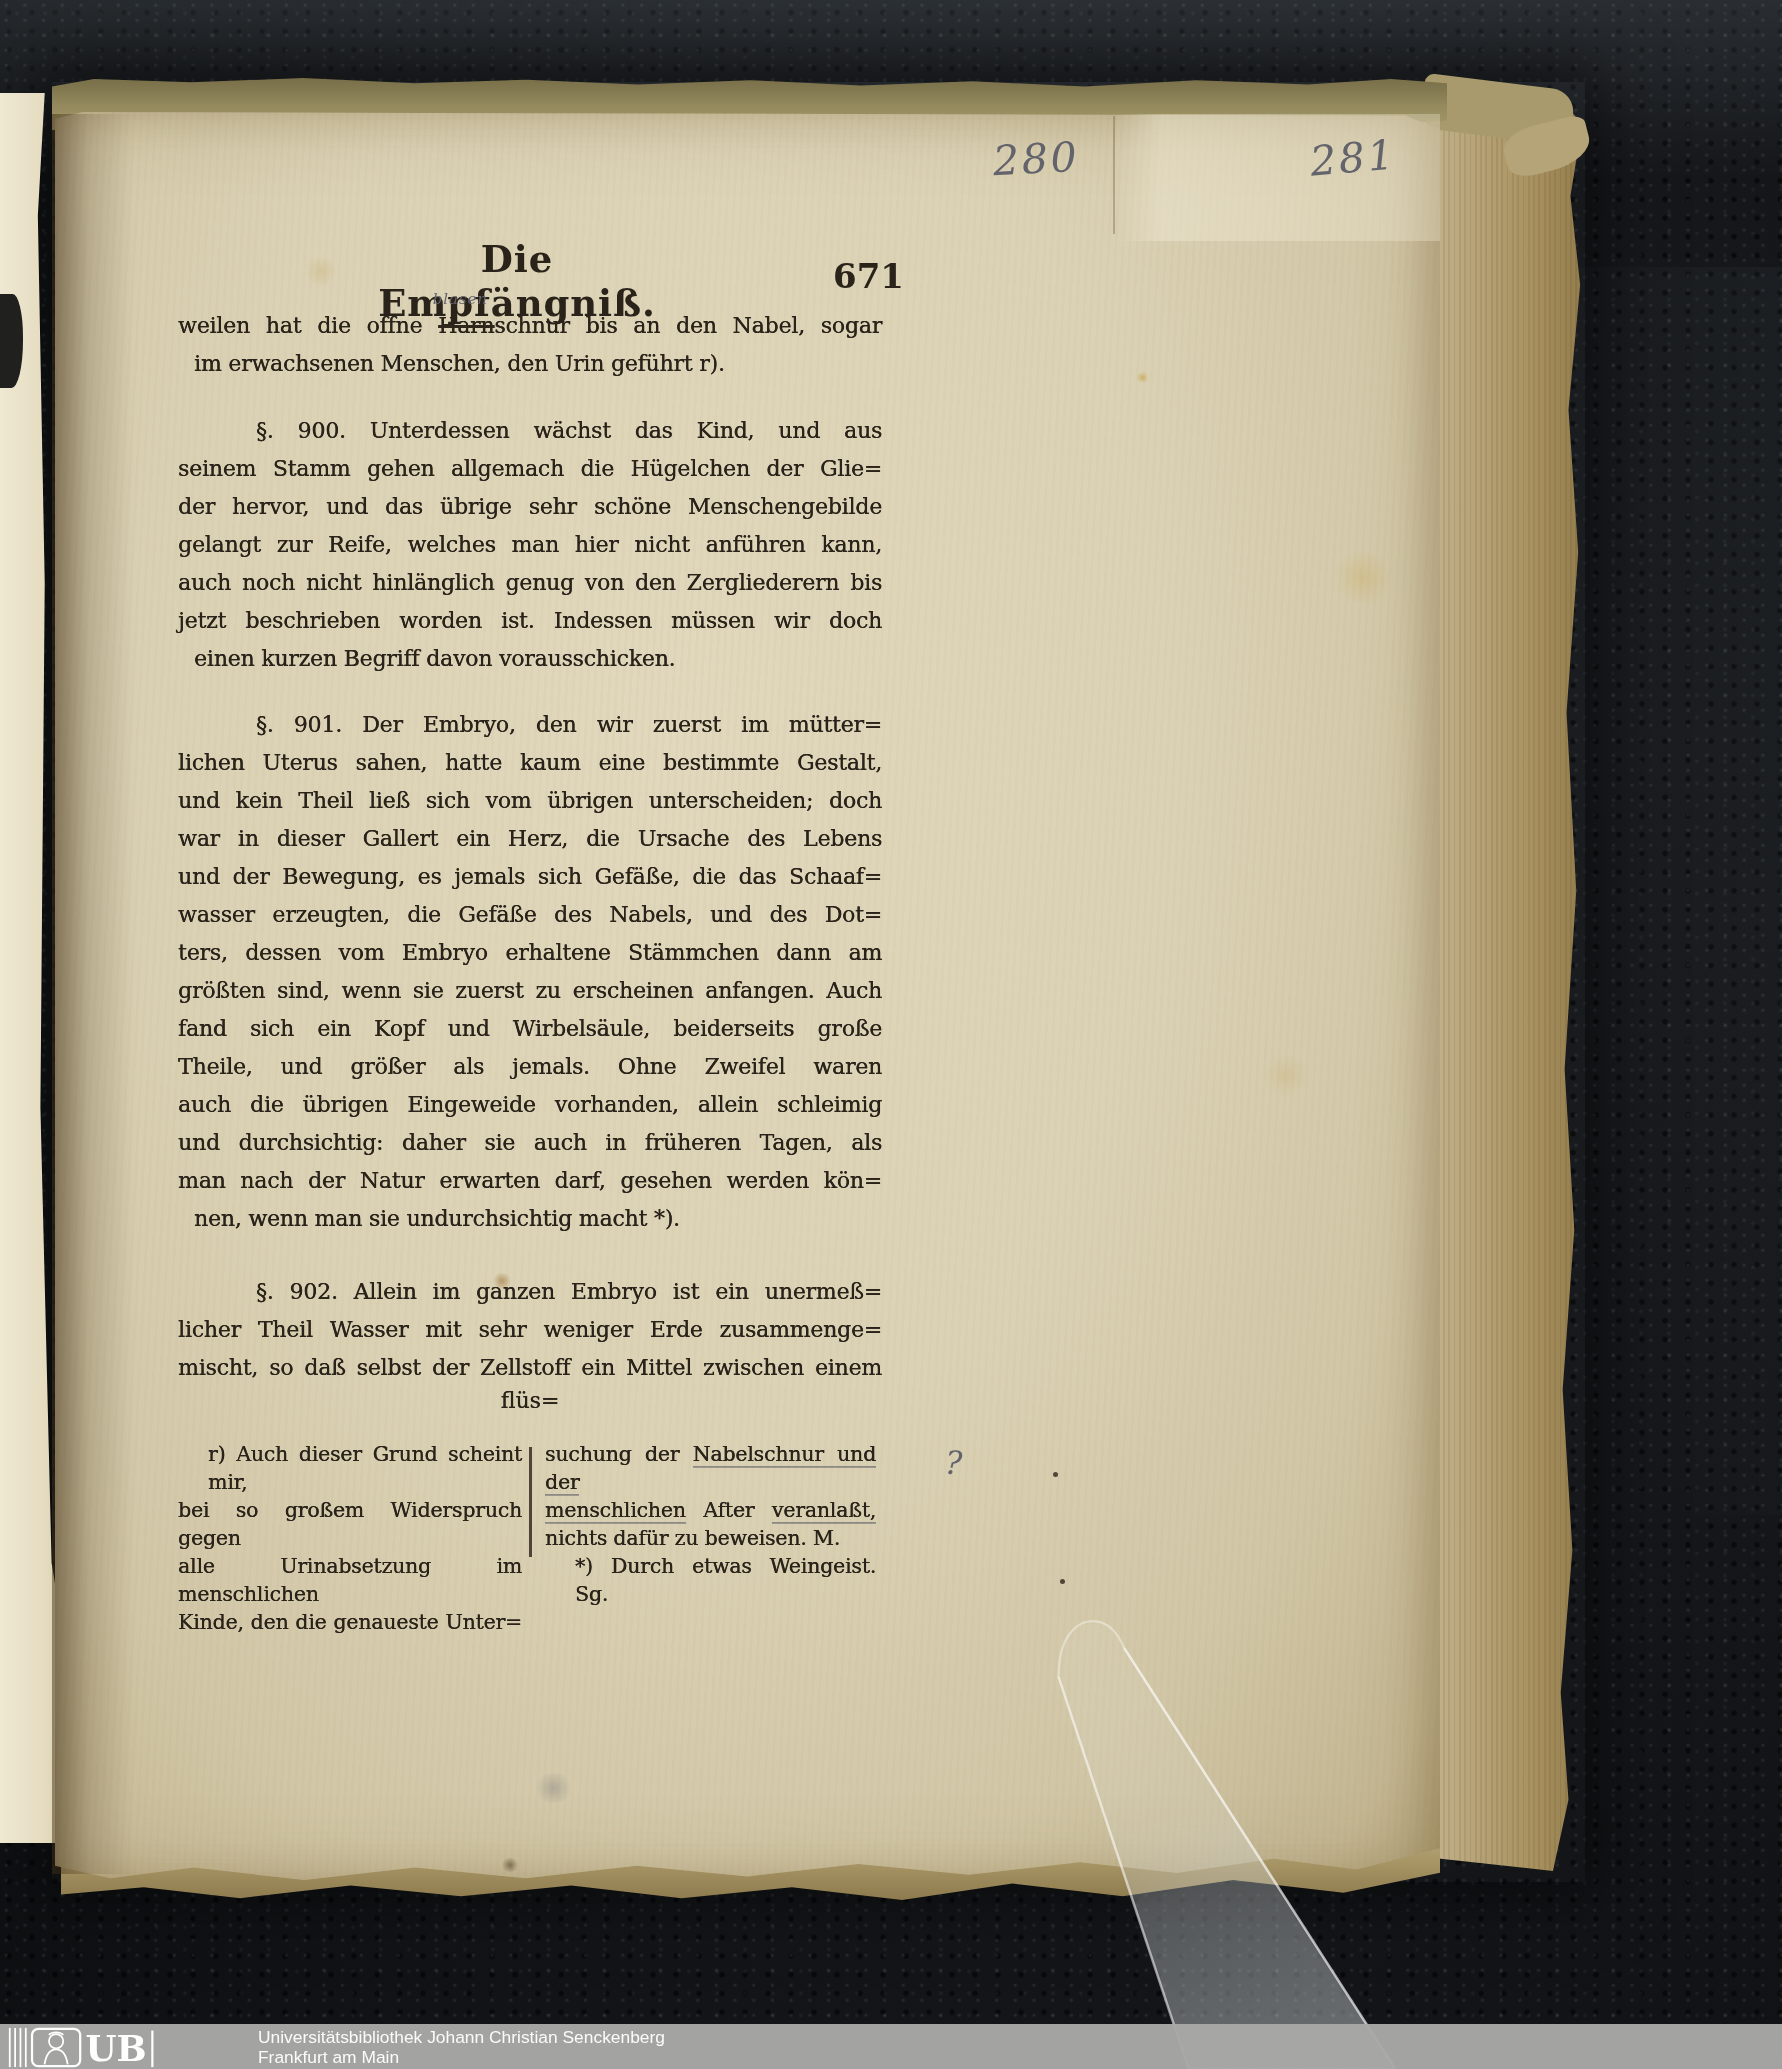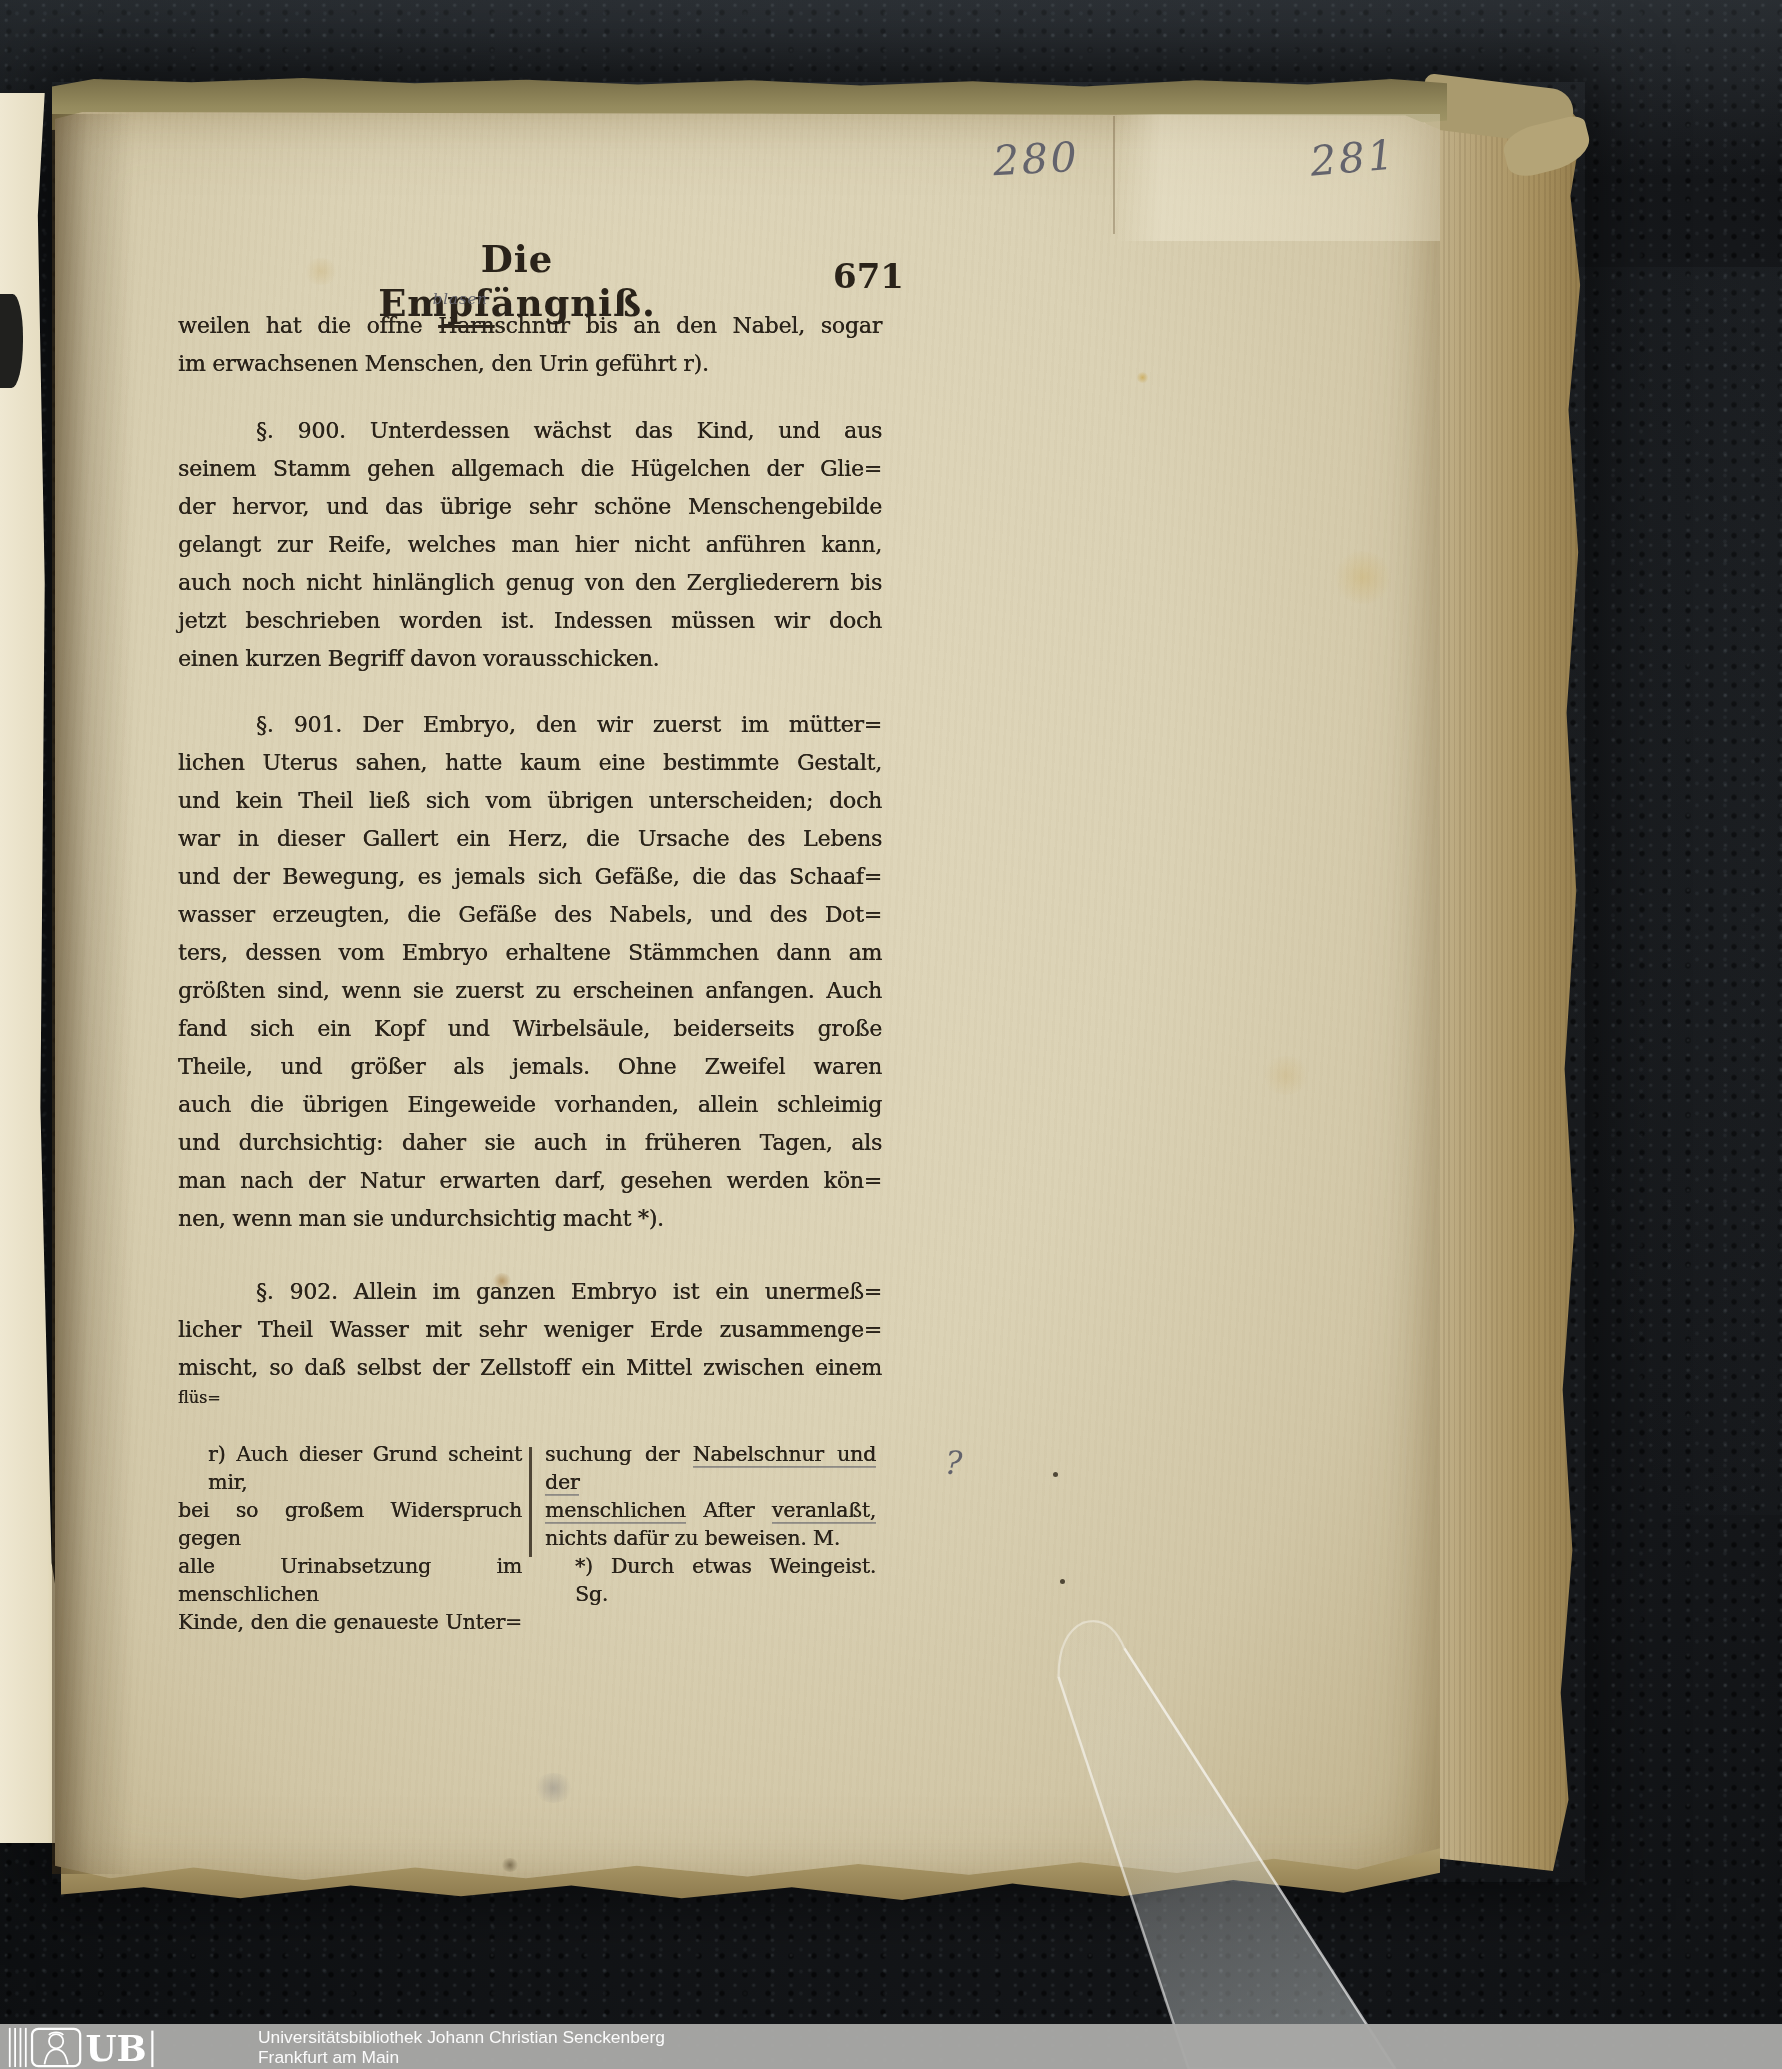--- a/index.html
+++ b/index.html
@@ -64,24 +64,24 @@
   .speck{position:absolute;width:5.3px;height:5.3px;border-radius:50%;background:rgba(45,38,25,0.8);}
 
   
   .ink{color:#2a231a;}
   .page-header-title{position:absolute;left:339px;top:237px;width:356px;text-align:center;
     font-size:37px;font-weight:bold;letter-spacing:0.9px;}
   .page-number{position:absolute;left:806px;top:256px;width:98px;text-align:right;font-size:34px;font-weight:bold;}
   .para{position:absolute;left:178px;width:704px;font-size:22px;line-height:38px;
     letter-spacing:-0.2px;text-shadow:0.3px 0 0 currentColor;}
   .para .line{text-align:justify;text-align-last:justify;}
-  .para .line.lastline{text-align:left;text-align-last:left;}
+  .para .line.lastline{text-align:left;text-align-last:left;margin-left:16px;}
   .para .line.indent{padding-left:78px;}
-  .catchword{position:absolute;left:178px;top:1388px;width:704px;text-align:left;
-    font-size:16px;text-shadow:0.3px 0 0 currentColor;}
+  .catchword{position:absolute;left:178px;top:1388px;width:704px;text-align:center;
+    font-size:22px;text-shadow:0.3px 0 0 currentColor;}
   .footnote{position:absolute;top:1440px;font-size:20.5px;line-height:28px;letter-spacing:-0.2px;
     text-shadow:0.3px 0 0 currentColor;}
   .fn-left{left:178px;width:344px;}
   .fn-right{left:545px;width:331px;}
   .footnote .line{text-align:justify;text-align-last:justify;}
   .footnote .line.noj{text-align:left;text-align-last:left;}
   .footnote .line.indent{padding-left:30px;}
   .fn-divider{position:absolute;left:529px;top:1447px;width:2.7px;height:110px;background:rgba(42,34,22,0.8);}
   .u{box-shadow:0 1.8px 0 rgba(100,100,108,0.65);}
 

